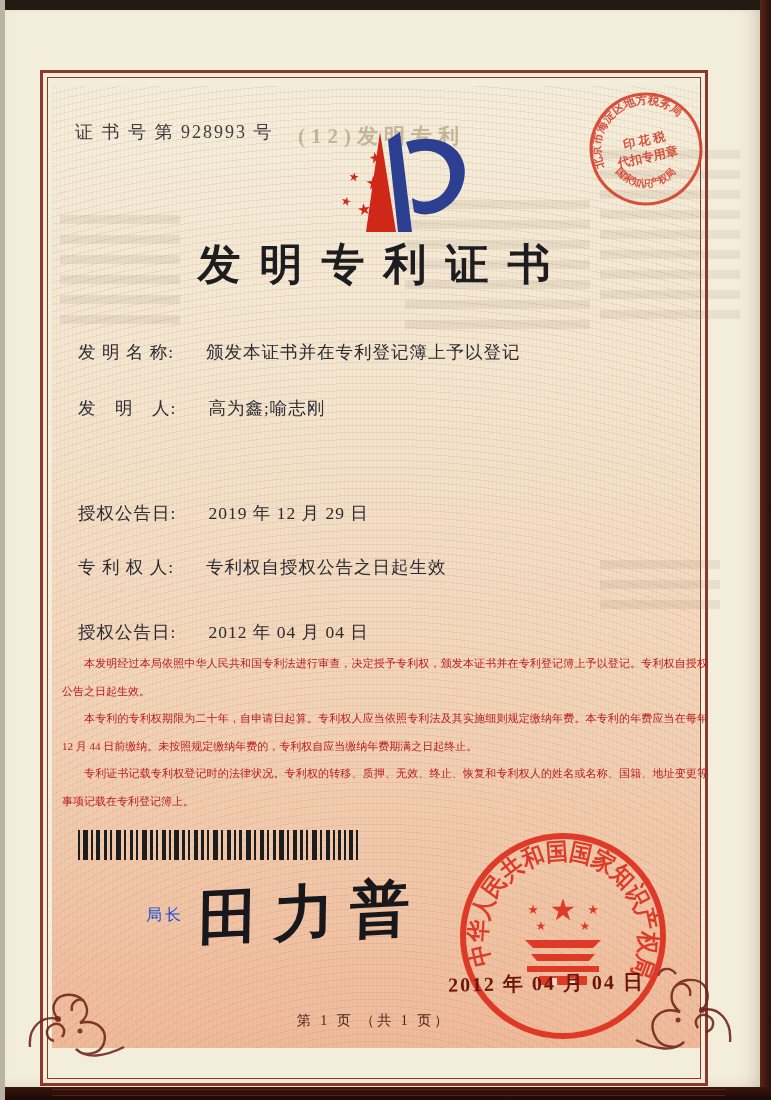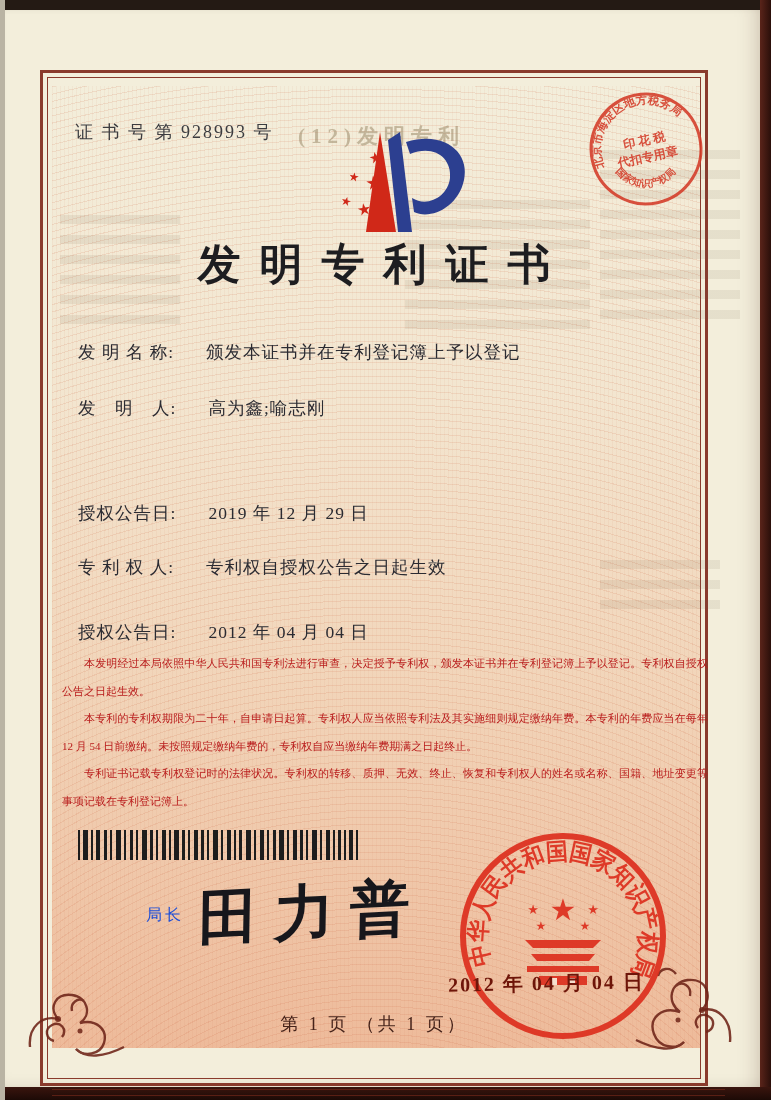--- a/index.html
+++ b/index.html
@@ -75,21 +75,21 @@
 
   #seal{position:absolute;left:455px;top:828px;width:216px;height:216px;opacity:.92;}
   #seal-date{
     position:absolute;left:448px;top:970px;font-size:20px;font-weight:bold;
     color:#6e1509;letter-spacing:2px;transform:rotate(-1deg);white-space:nowrap;
   }
 
   #tax-stamp{position:absolute;left:585px;top:88px;width:122px;height:122px;transform:rotate(-12deg);opacity:.88;}
 
   #footer-line{position:absolute;left:40px;top:1012px;width:668px;text-align:center;
-    font-size:18px;color:#46231a;letter-spacing:3px;}
+    font-size:14px;color:#46231a;letter-spacing:3px;}
 </style>
 </head>
 <body>
 
 <div id="canvas">
 
   <div class="edge" id="edge-top"></div>
   <div class="edge" id="edge-right"></div>
   <div class="edge" id="edge-bottom"></div>
   <div class="edge" id="edge-left"></div>
@@ -176,21 +176,21 @@
     <span class="field-label">专 利 权 人:</span>
     <span class="field-value">专利权自授权公告之日起生效</span>
   </div>
   <div class="field-row" style="top:620px;">
     <span class="field-label">授权公告日:</span>
     <span class="field-value">2012 年 04 月 04 日</span>
   </div>
 
   <div id="body-text">
     <p>本发明经过本局依照中华人民共和国专利法进行审查，决定授予专利权，颁发本证书并在专利登记簿上予以登记。专利权自授权公告之日起生效。</p>
-    <p>本专利的专利权期限为二十年，自申请日起算。专利权人应当依照专利法及其实施细则规定缴纳年费。本专利的年费应当在每年 12 月 54 日前缴纳。未按照规定缴纳年费的，专利权自应当缴纳年费期满之日起终止。</p>
+    <p>本专利的专利权期限为二十年，自申请日起算。专利权人应当依照专利法及其实施细则规定缴纳年费。本专利的年费应当在每年 12 月 44 日前缴纳。未按照规定缴纳年费的，专利权自应当缴纳年费期满之日起终止。</p>
     <p>专利证书记载专利权登记时的法律状况。专利权的转移、质押、无效、终止、恢复和专利权人的姓名或名称、国籍、地址变更等事项记载在专利登记簿上。</p>
   </div>
 
   <svg id="barcode" width="286" height="30" viewBox="0 0 286 30">
     <g fill="#1d1d1d">
       <rect x="0" y="0" width="2" height="30"></rect>
         <rect x="5" y="0" width="5" height="30"></rect>
       <rect x="13" y="0" width="2" height="30"></rect>
         <rect x="18" y="0" width="4" height="30"></rect>
       <rect x="26" y="0" width="3" height="30"></rect>

